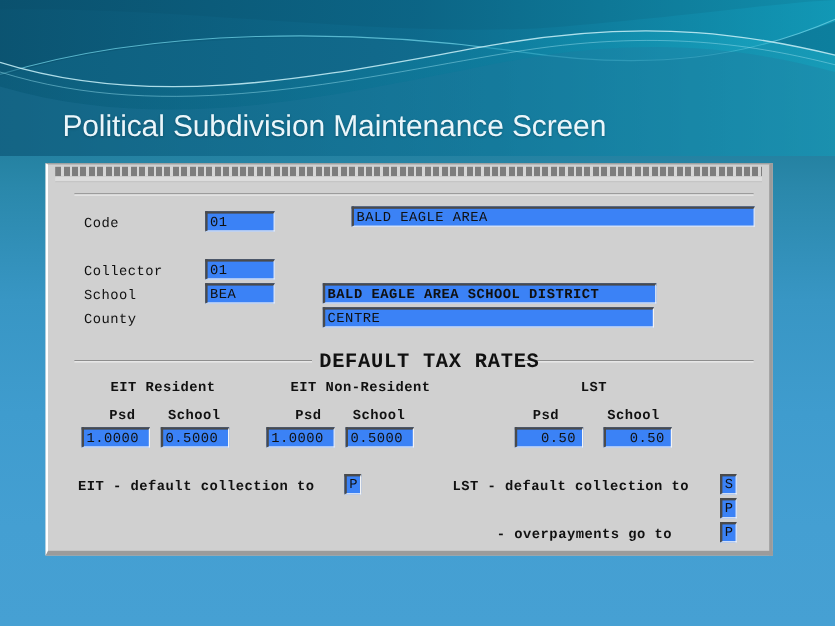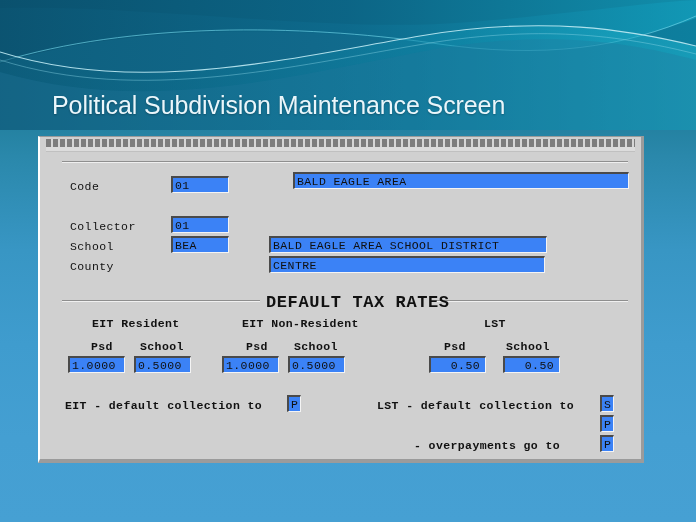--- a/index.html
+++ b/index.html
@@ -160,21 +160,21 @@
 
       <div class="lbl" style="left:30px;top:43px;">Code</div>
       <div class="fld" style="left:131px;top:39px;width:58px;height:17px;">01</div>
       <div class="fld" style="left:229px;top:35px;width:336px;height:17px;margin-left:24px;">BALD EAGLE AREA</div>
 
       <div class="lbl" style="left:30px;top:83px;">Collector</div>
       <div class="fld" style="left:131px;top:79px;width:58px;height:17px;">01</div>
 
       <div class="lbl" style="left:30px;top:103px;">School</div>
       <div class="fld" style="left:131px;top:99px;width:58px;height:17px;">BEA</div>
-      <div class="fld" style="left:229px;top:99px;width:278px;height:17px;">BALD EAGLE AREA SCHOOL DISTRICT</div>
+      <div class="fld" style="left:229px;top:99px;width:278px;height:17px;font-weight:bold;">BALD EAGLE AREA SCHOOL DISTRICT</div>
 
       <div class="lbl" style="left:30px;top:123px;">County</div>
       <div class="fld" style="left:229px;top:119px;width:276px;height:17px;">CENTRE</div>
 
       <div id="grpLineL"></div>
       <div id="grpLineR"></div>
       <div id="grpTitle">DEFAULT TAX RATES</div>
 
       <div class="lbl b" style="left:52px;top:180px;">EIT Resident</div>
       <div class="lbl b" style="left:51px;top:203px;">Psd</div>

